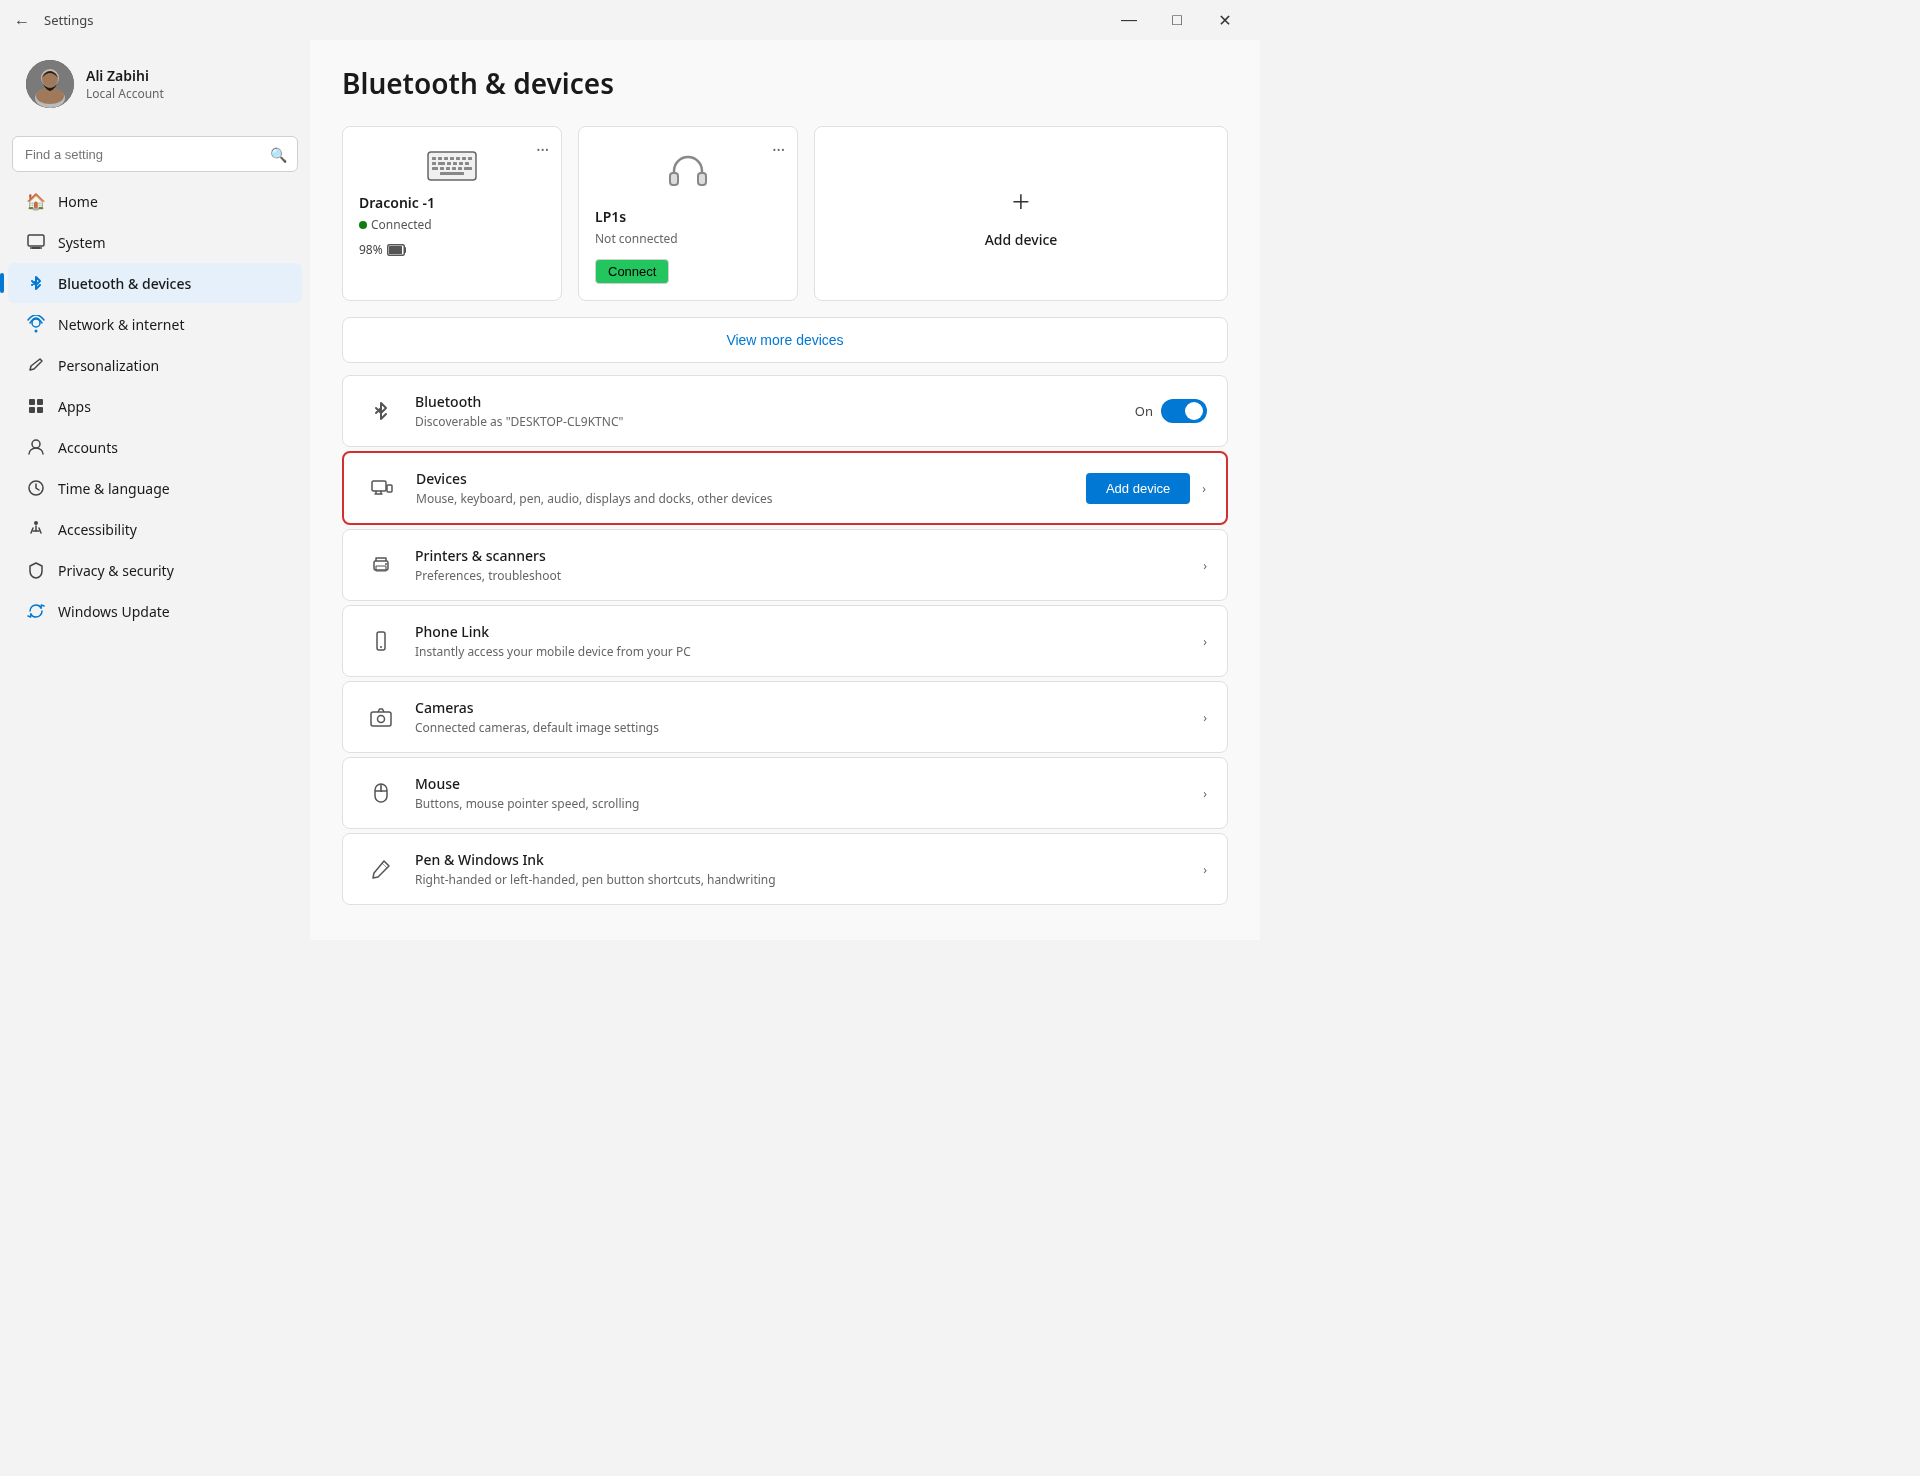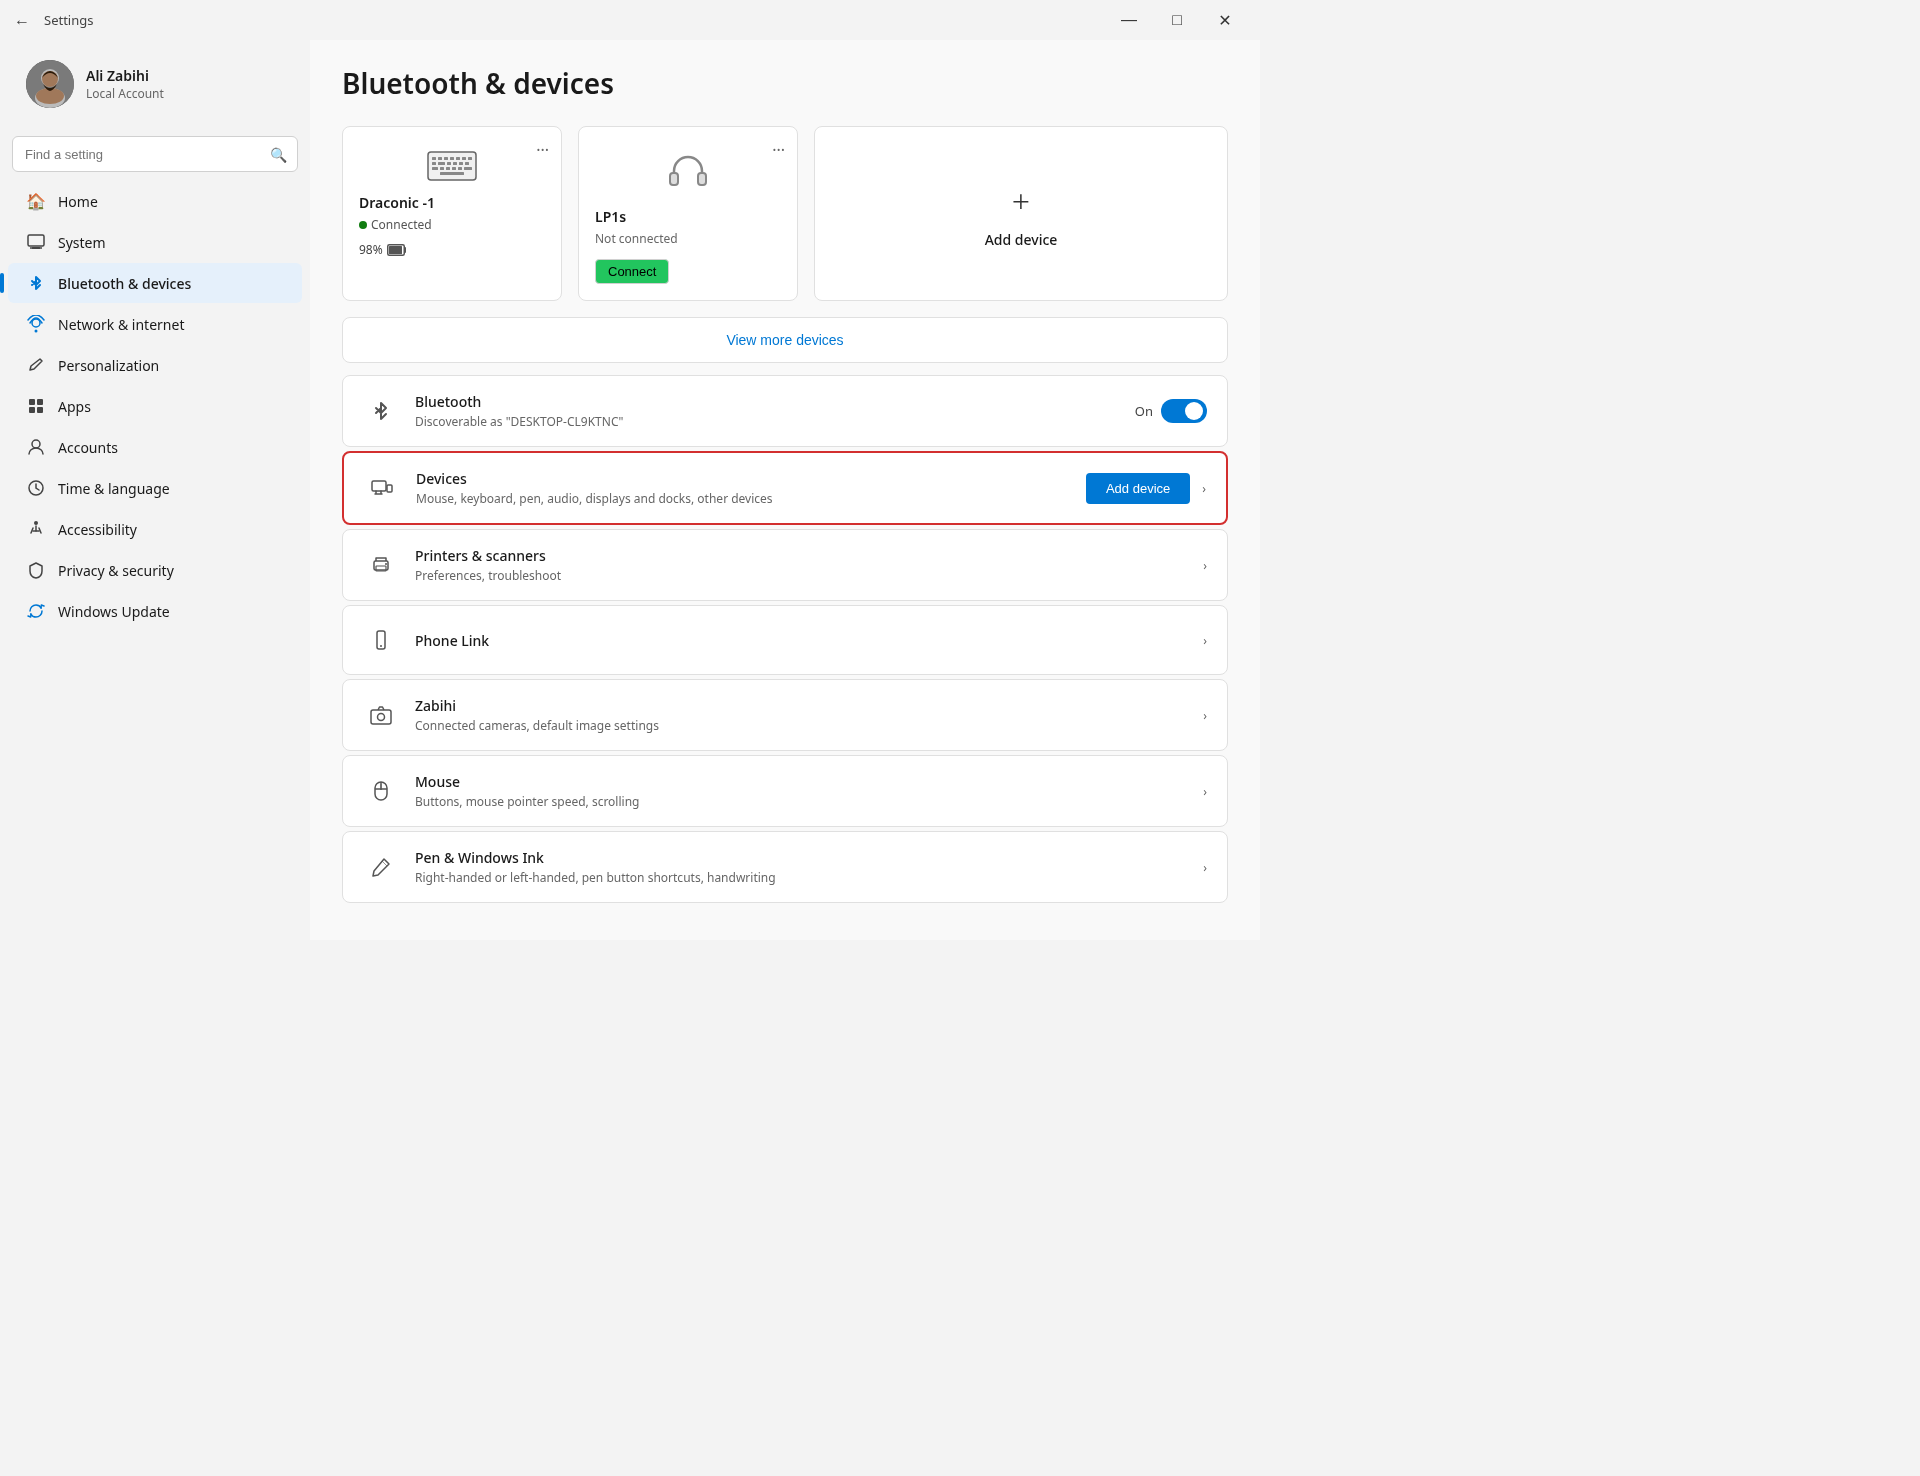--- a/index.html
+++ b/index.html
@@ -687,36 +687,37 @@
 
       <div class="settings-row">
         <div class="settings-row-icon">
           <svg width="22" height="22" viewBox="0 0 22 22" fill="none">
             <rect x="7" y="2" width="8" height="18" rx="2" stroke="#555" stroke-width="1.5" fill="none"></rect>
             <circle cx="11" cy="17" r="1" fill="#555"></circle>
           </svg>
         </div>
         <div class="settings-row-text">
           <div class="settings-row-title">Phone Link</div>
+          <div class="settings-row-subtitle">Instantly access your mobile device from your PC</div>
         </div>
         <div class="settings-row-right">
           <span class="chevron-right">›</span>
         </div>
       </div>
 
       <div class="settings-row">
         <div class="settings-row-icon">
           <svg width="22" height="22" viewBox="0 0 22 22" fill="none">
             <rect x="1" y="6" width="20" height="14" rx="2" stroke="#555" stroke-width="1.5" fill="none"></rect>
             <circle cx="11" cy="13" r="3.5" stroke="#555" stroke-width="1.5" fill="none"></circle>
             <path d="M8 6l1.5-3h3L14 6" stroke="#555" stroke-width="1.5" stroke-linejoin="round" fill="none"></path>
           </svg>
         </div>
         <div class="settings-row-text">
-          <div class="settings-row-title">Zabihi</div>
+          <div class="settings-row-title">Cameras</div>
           <div class="settings-row-subtitle">Connected cameras, default image settings</div>
         </div>
         <div class="settings-row-right">
           <span class="chevron-right">›</span>
         </div>
       </div>
 
       <div class="settings-row">
         <div class="settings-row-icon">
           <svg width="22" height="22" viewBox="0 0 22 22" fill="none">

